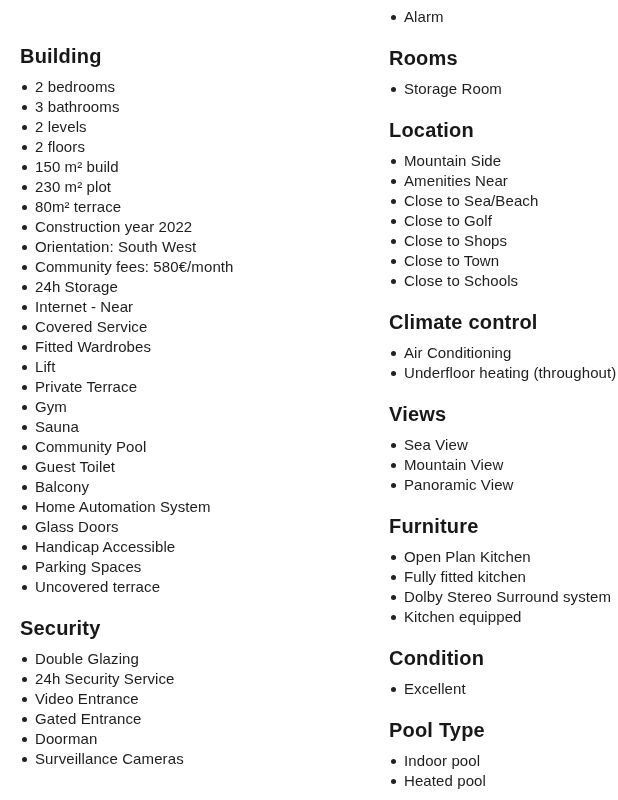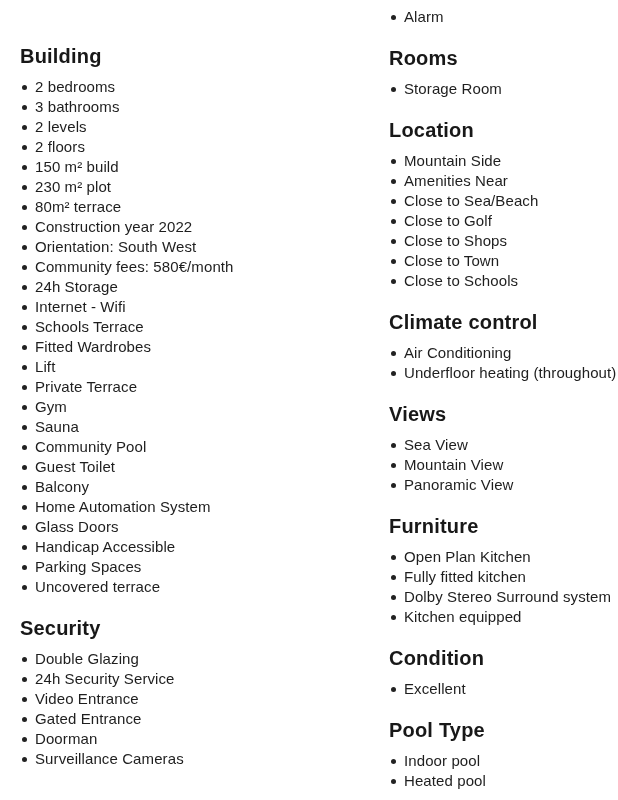--- a/index.html
+++ b/index.html
@@ -72,22 +72,22 @@
         <li>80m² terrace</li>
         <li>Construction year 2022</li>
         <li>Orientation: South West</li>
         <li>Community fees: 580€/month</li>
       </ul>
     </section>
 
     <section>
       <ul>
         <li>24h Storage</li>
-        <li>Internet - Wifi</li>
-        <li>Schools Terrace</li>
+        <li>Internet - Near</li>
+        <li>Covered Service</li>
         <li>Fitted Wardrobes</li>
         <li>Lift</li>
         <li>Private Terrace</li>
         <li>Gym</li>
         <li>Sauna</li>
         <li>Community Pool</li>
         <li>Guest Toilet</li>
         <li>Balcony</li>
         <li>Home Automation System</li>
         <li>Glass Doors</li>

